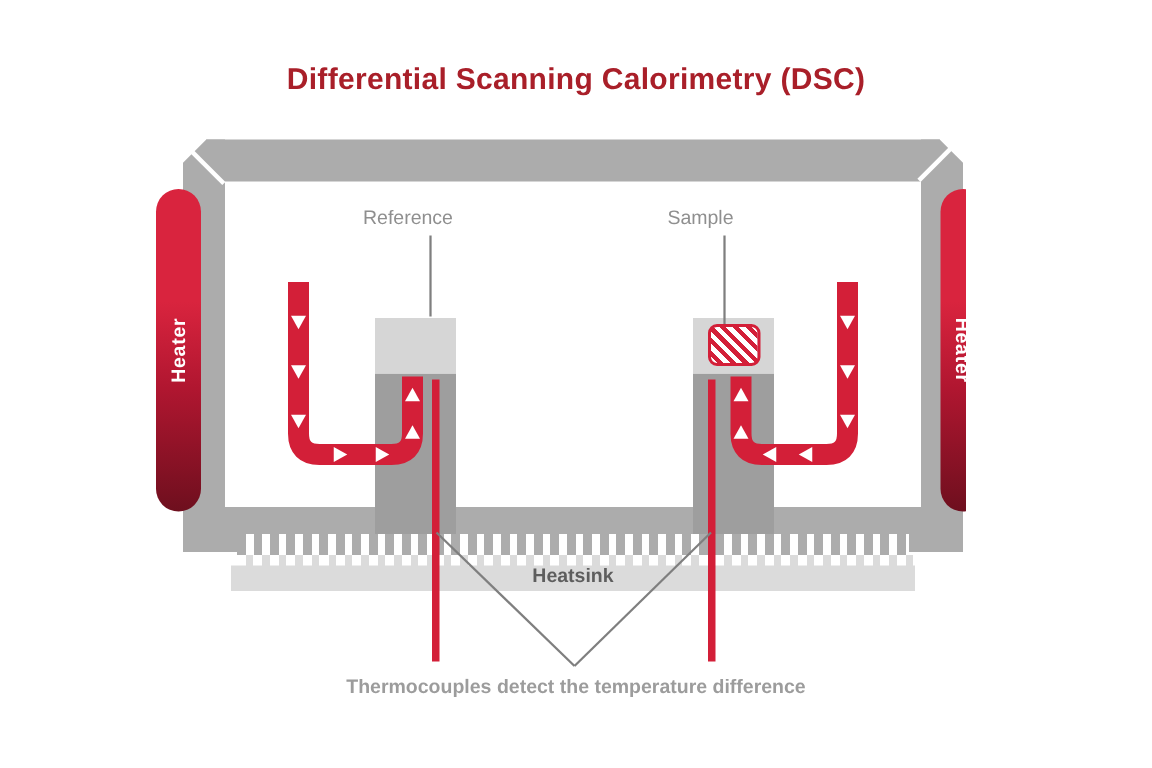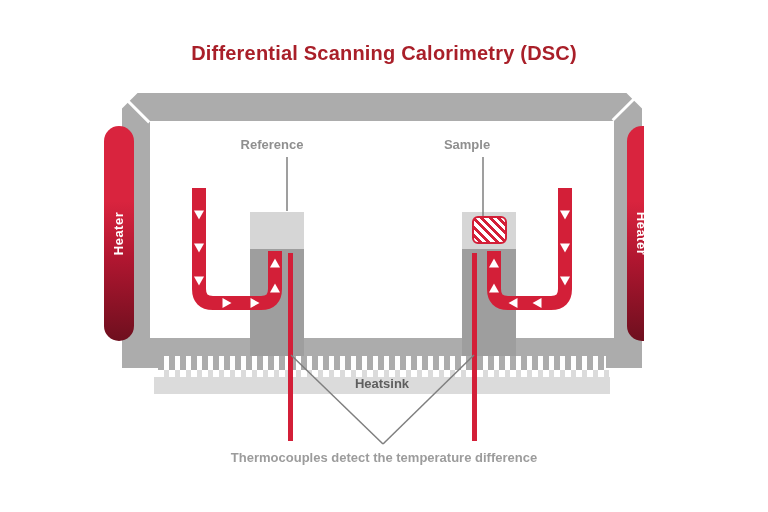--- a/index.html
+++ b/index.html
@@ -61,21 +61,21 @@
   .column{background:var(--column-gray);}
   .column-ref{left:250px;top:249px;width:54px;height:107px;}
   .column-sample{left:462px;top:249px;width:54px;height:107px;}
   .sample-box{
     left:472px;top:216px;width:35px;height:28px;border-radius:6px;
     border:2.5px solid var(--tube-red);
     background:repeating-linear-gradient(45deg,#ffffff 0 3px,var(--tube-red) 3px 6px);
     box-sizing:border-box;
   }
   
-  .pan-label{width:120px;text-align:center;font-size:13px;font-weight:700;color:var(--label-gray);}
+  .pan-label{width:120px;text-align:center;font-size:13px;font-weight:400;color:var(--label-gray);}
   .label-reference{left:212px;top:137px;}
   .label-sample{left:407px;top:137px;}
   .caption{
     left:0;top:450px;width:768px;text-align:center;
     font-size:13px;font-weight:700;color:var(--caption-gray);
   }
   
   .overlay{left:0;top:0;width:768px;height:512px;pointer-events:none;}
   .tube{stroke:var(--tube-red);stroke-width:14;fill:none;}
   .flow-arrow{fill:#ffffff;}

